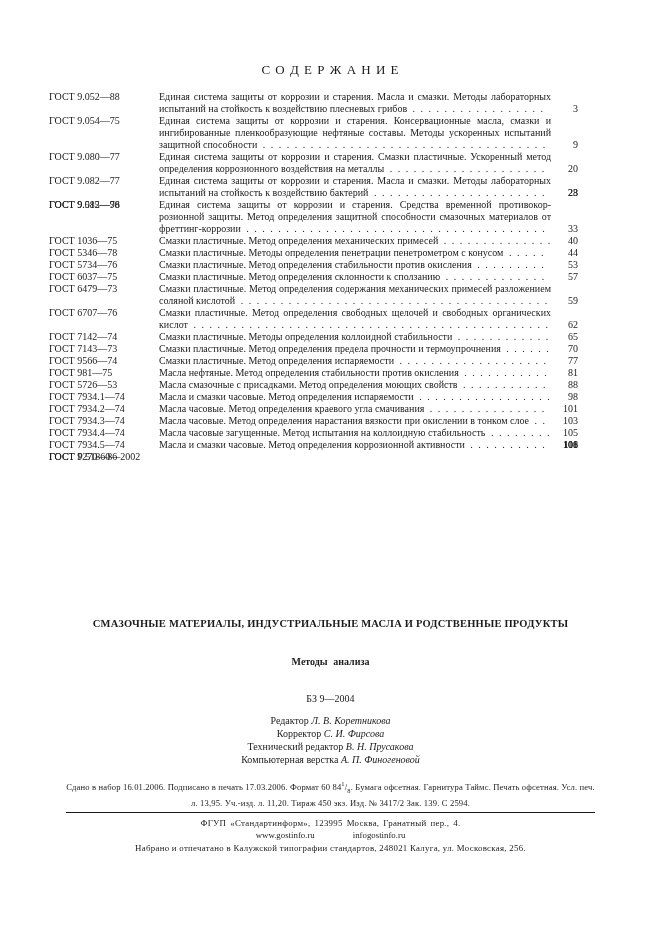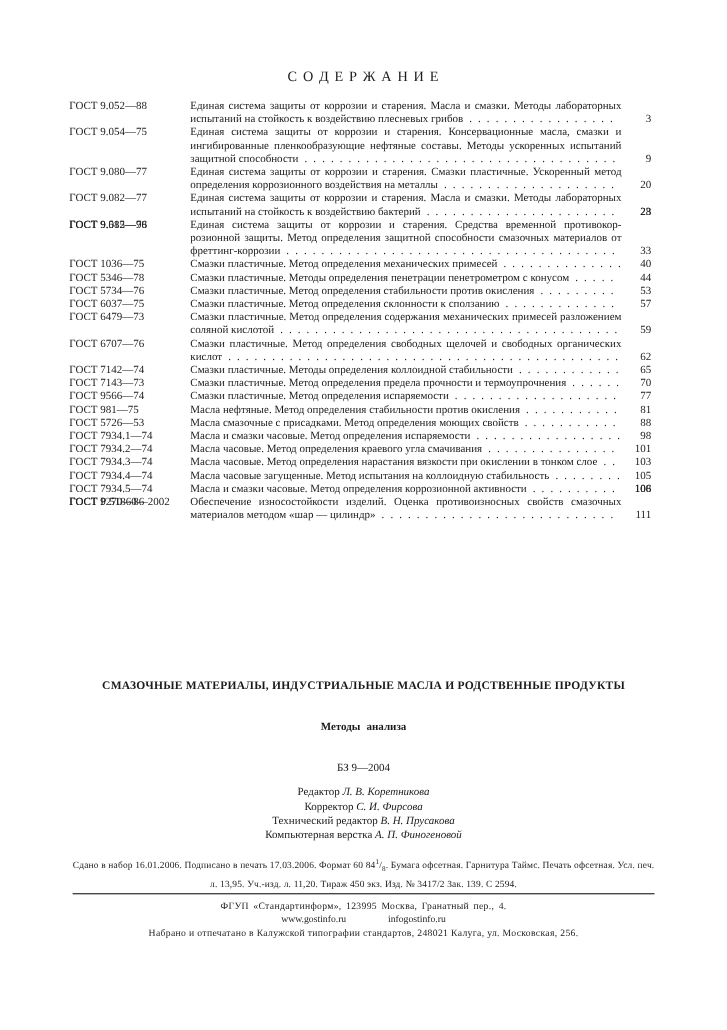--- a/index.html
+++ b/index.html
@@ -20,21 +20,21 @@
     position: absolute;
     top: 62px; left: 0;
     width: 100%;
     text-align: center;
     font-size: 13px;
     font-weight: normal;
     letter-spacing: 1px;
   }
   .toc {
     position: absolute;
-    top: 91px; left: 63px;
+    top: 91px; left: 49px;
     width: 529px;
     font-size: 10px;
     line-height: 12px;
   }
   .toc-entry { position: relative; padding-right: 27px; }
   .gost-num { position: absolute; left: 0; top: 0; white-space: nowrap; }
   .entry-desc { margin-left: 110px; text-align: justify; }
   .leader { word-spacing: 3px; }
   .page-num { position: absolute; right: 0; bottom: 0; }
   .colophon {
@@ -173,21 +173,20 @@
         <span class="gost-num">ГОСТ 7934.5—74</span>
         <div class="entry-desc"><span class="entry-text">Масла и смазки часовые. Метод определения коррозионной активности</span><span class="leader"> . . . . . . . . . .</span></div>
         <span class="page-num">106</span>
       </div>
       <div class="toc-entry">
         <span class="gost-num">ГОСТ 9270—86</span>
         <span class="page-num">108</span>
       </div>
       <div class="toc-entry">
         <span class="gost-num">ГОСТ Р 51860—2002</span>
-        <div class="entry-desc"><span class="entry-text">Обеспечение износостойкости изделий. Оценка противоизносных свойств смазоч­ных материалов методом «шар — цилиндр»</span><span class="leader"> . . . . . . . . . . . . . . . . . . . . . . . . . . .</span></div>
         <span class="page-num">111</span>
       </div>
     </div>
 
   <div class="colophon">
     <div class="series-title">СМАЗОЧНЫЕ МАТЕРИАЛЫ, ИНДУСТРИАЛЬНЫЕ МАСЛА И РОДСТВЕННЫЕ ПРОДУКТЫ</div>
     <div class="series-subtitle">Методы анализа</div>
     <div class="plan-code">БЗ 9—2004</div>
     <div class="staff" id="staff-list">
         <div class="staff-line"><span>Редактор</span> <span class="staff-name">Л. В. Коретникова</span></div>

